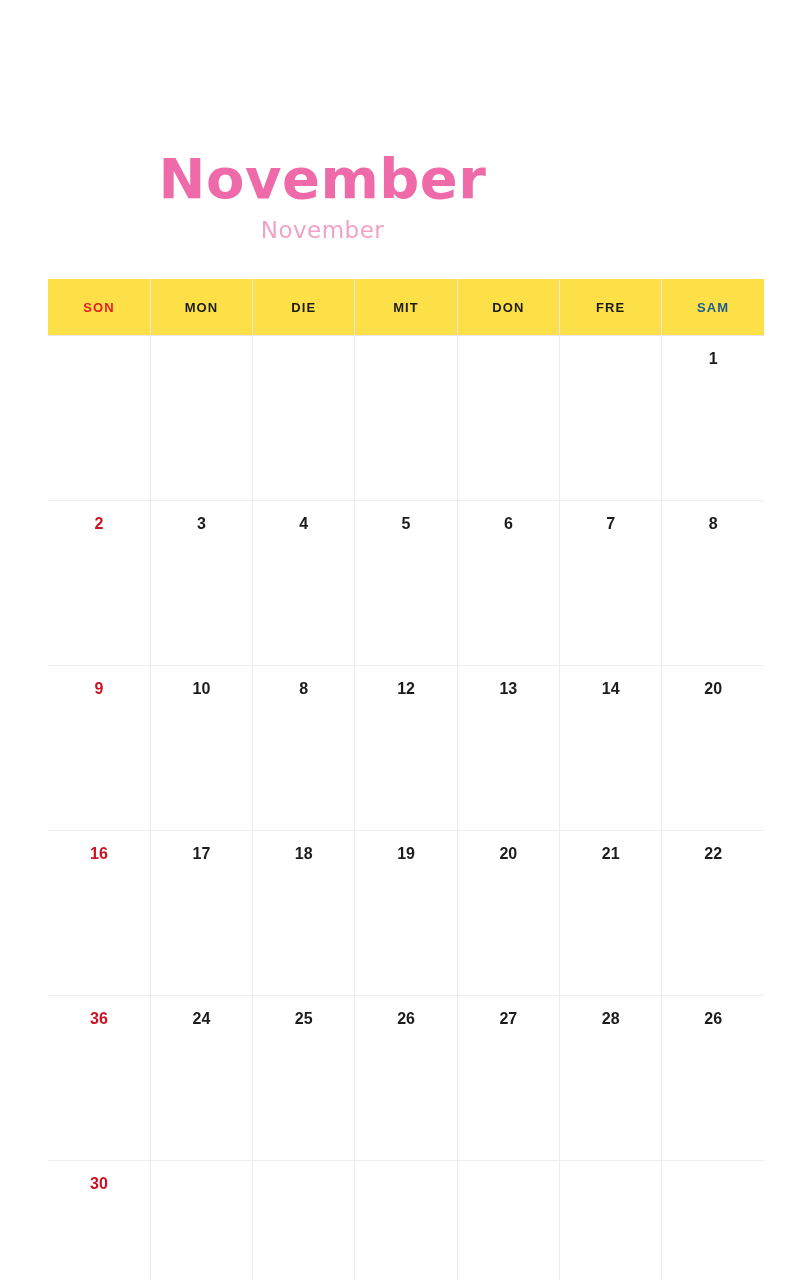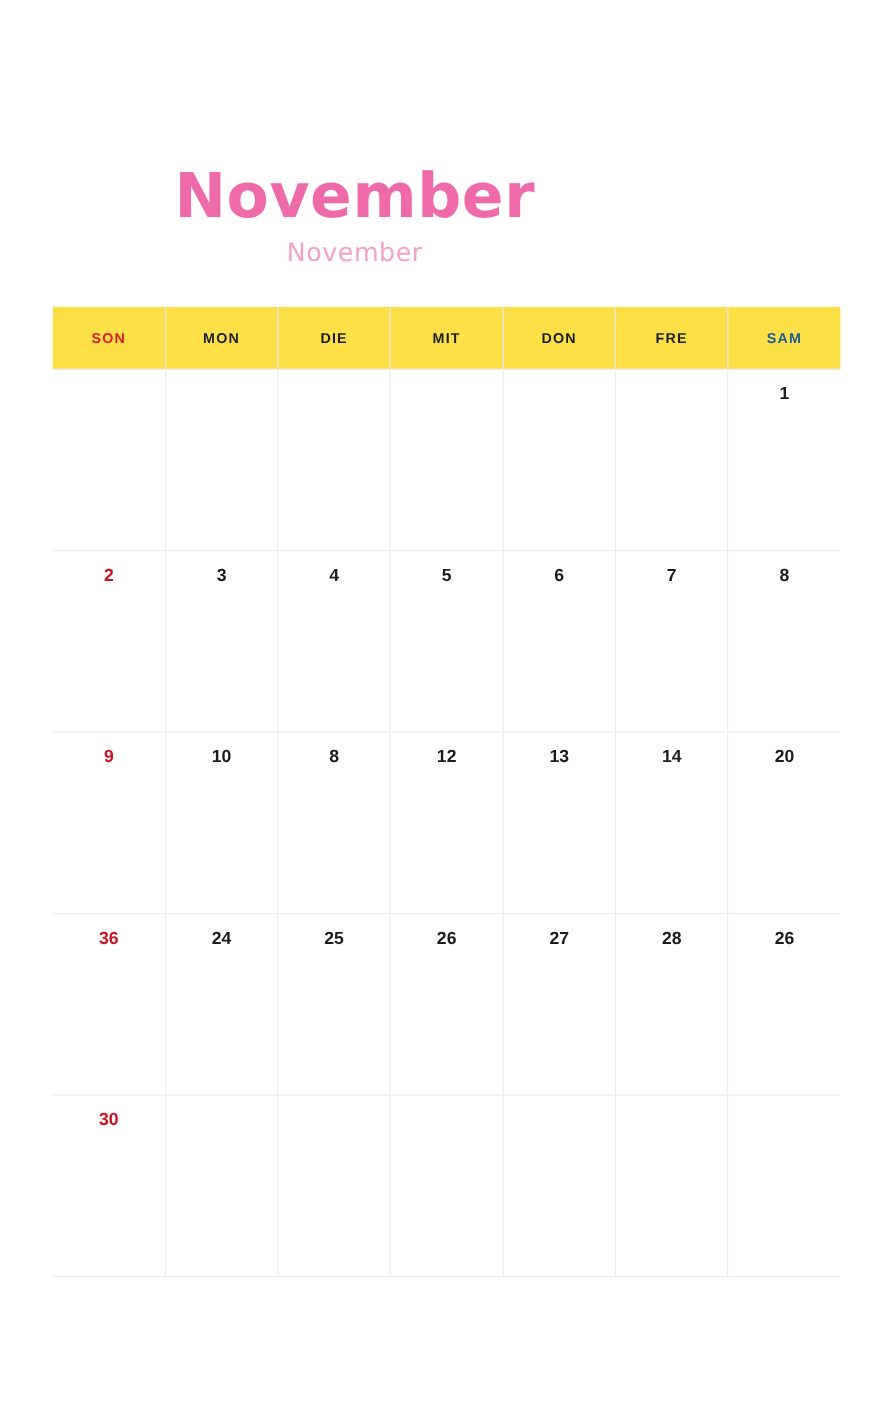--- a/index.html
+++ b/index.html
@@ -155,20 +155,29 @@
         <tr>
           <td><span class="daynum sun">9</span></td>
           <td><span class="daynum">10</span></td>
           <td><span class="daynum">8</span></td>
           <td><span class="daynum">12</span></td>
           <td><span class="daynum">13</span></td>
           <td><span class="daynum">14</span></td>
           <td><span class="daynum">20</span></td>
         </tr>
         <tr>
+          <td><span class="daynum sun">16</span></td>
+          <td><span class="daynum">17</span></td>
+          <td><span class="daynum">18</span></td>
+          <td><span class="daynum">19</span></td>
+          <td><span class="daynum">20</span></td>
+          <td><span class="daynum">21</span></td>
+          <td><span class="daynum">22</span></td>
+        </tr>
+        <tr>
           <td><span class="daynum sun">36</span></td>
           <td><span class="daynum">24</span></td>
           <td><span class="daynum">25</span></td>
           <td><span class="daynum">26</span></td>
           <td><span class="daynum">27</span></td>
           <td><span class="daynum">28</span></td>
           <td><span class="daynum">26</span></td>
         </tr>
         <tr>
           <td><span class="daynum sun">30</span></td>

